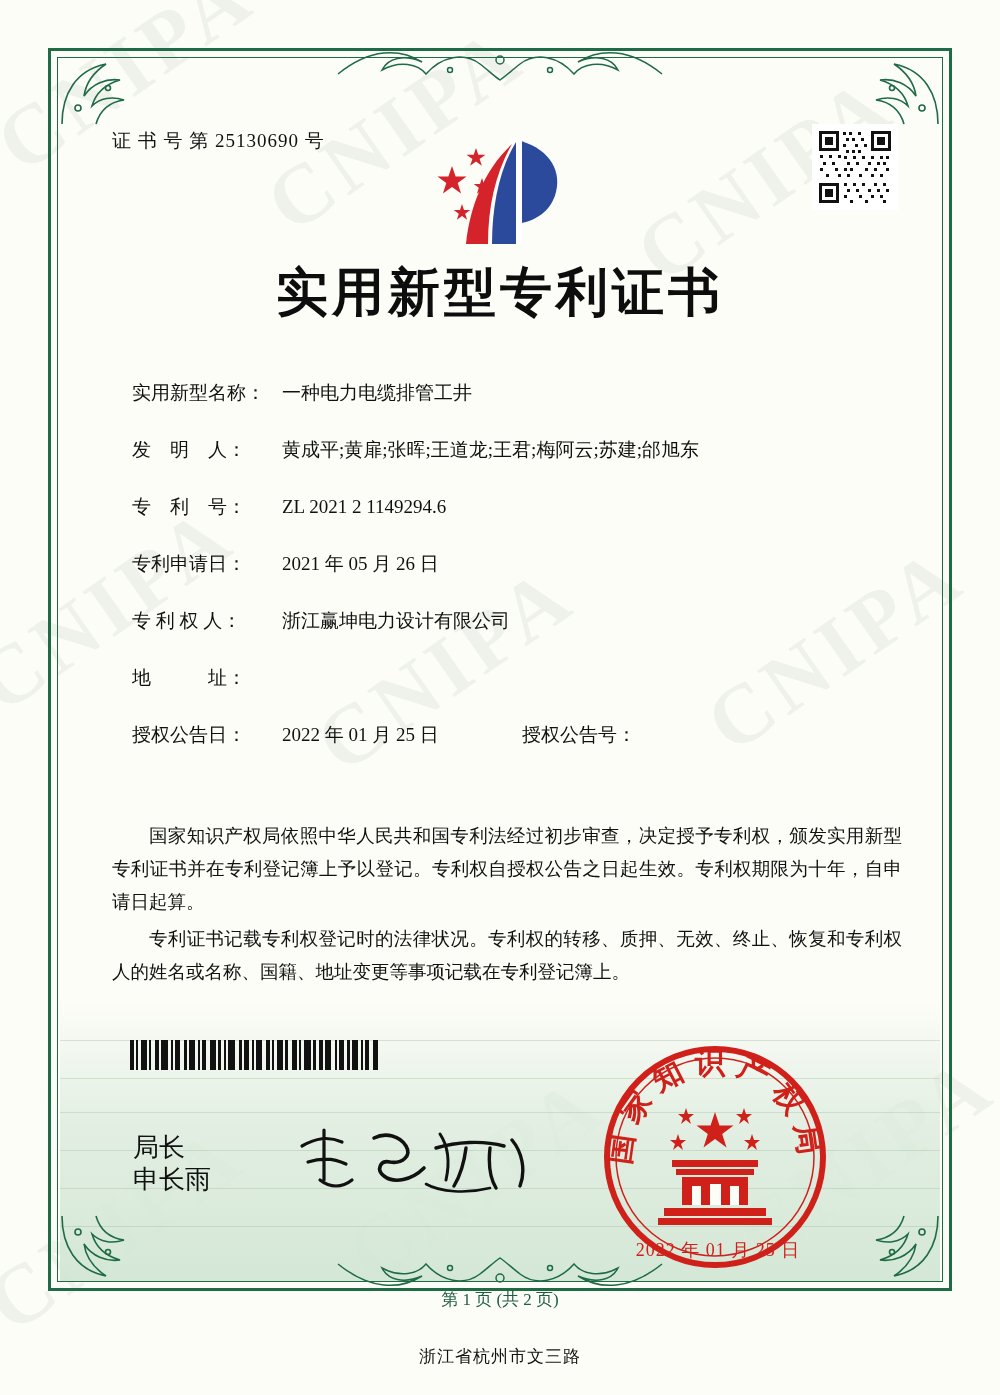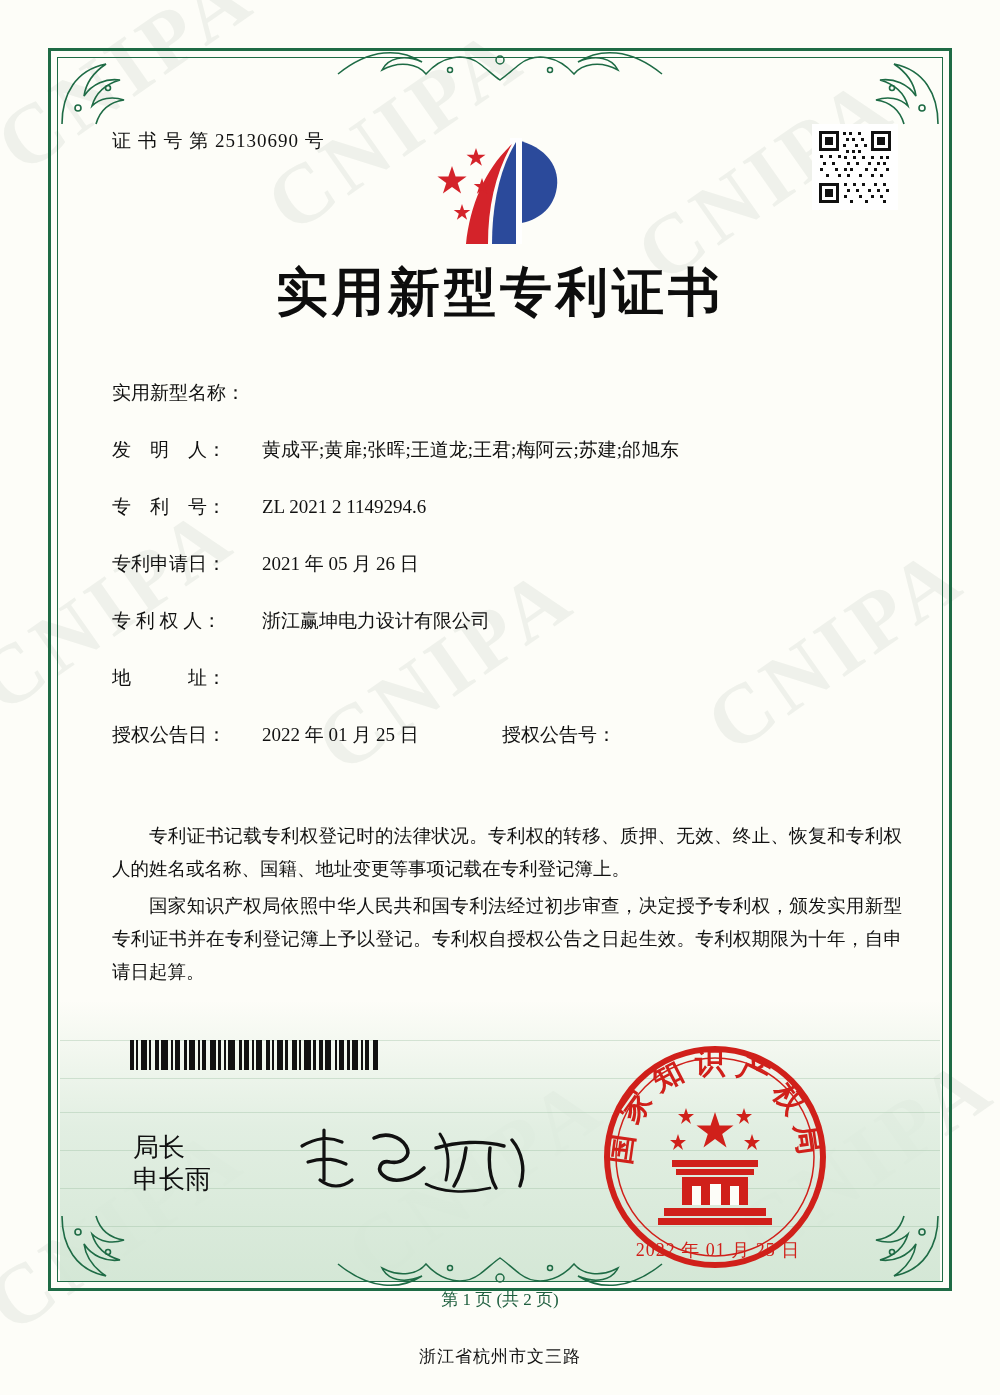--- a/index.html
+++ b/index.html
@@ -138,20 +138,21 @@
     position: absolute;
     left: 112px; top: 378px;
     width: 780px;
   }
   .row {
     display: flex;
     align-items: flex-start;
     font-size: 19px;
     line-height: 30px;
     margin-bottom: 27px;
+    margin-left: 20px;
   }
   .lbl {
     width: 150px;
     flex: 0 0 150px;
     color: #111;
     white-space: pre;
   }
   .val {
     flex: 1;
     color: #111;
@@ -412,20 +413,21 @@
           <rect x="67" y="72" width="3" height="3"></rect>
       </g>
     </svg>
   </div>
 
   <div class="title">实用新型专利证书</div>
 
   <div class="fields">
     <div class="row">
       <div class="lbl">实用新型名称：</div>
+      <div class="val">一种电力电缆排管工井</div>
     </div>
     <div class="row">
       <div class="lbl">发　明　人：</div>
       <div class="val">黄成平;黄扉;张晖;王道龙;王君;梅阿云;苏建;邰旭东</div>
     </div>
     <div class="row">
       <div class="lbl">专　利　号：</div>
       <div class="val">ZL 2021 2 1149294.6</div>
     </div>
     <div class="row">
@@ -440,22 +442,22 @@
       <div class="lbl">地　　　址：</div>
     </div>
     <div class="row split">
       <div class="lbl">授权公告日：</div>
       <div class="val">2022 年 01 月 25 日</div>
       <div class="lbl2">授权公告号：</div>
     </div>
   </div>
 
   <div class="paras">
+    <p>国家知识产权局依照中华人民共和国专利法经过初步审查，决定授予专利权，颁发实用新型专利证书并在专利登记簿上予以登记。专利权自授权公告之日起生效。专利权期限为十年，自申请日起算。</p>
     <p>专利证书记载专利权登记时的法律状况。专利权的转移、质押、无效、终止、恢复和专利权人的姓名或名称、国籍、地址变更等事项记载在专利登记簿上。</p>
-    <p>国家知识产权局依照中华人民共和国专利法经过初步审查，决定授予专利权，颁发实用新型专利证书并在专利登记簿上予以登记。专利权自授权公告之日起生效。专利权期限为十年，自申请日起算。</p>
   </div>
 
   <div class="barcode">
     <i style="width:4px"></i>
       <i style="width:2px;background:transparent"></i>
     <i style="width:2px"></i>
       <i style="width:3px;background:transparent"></i>
     <i style="width:6px"></i>
       <i style="width:2px;background:transparent"></i>
     <i style="width:2px"></i>

